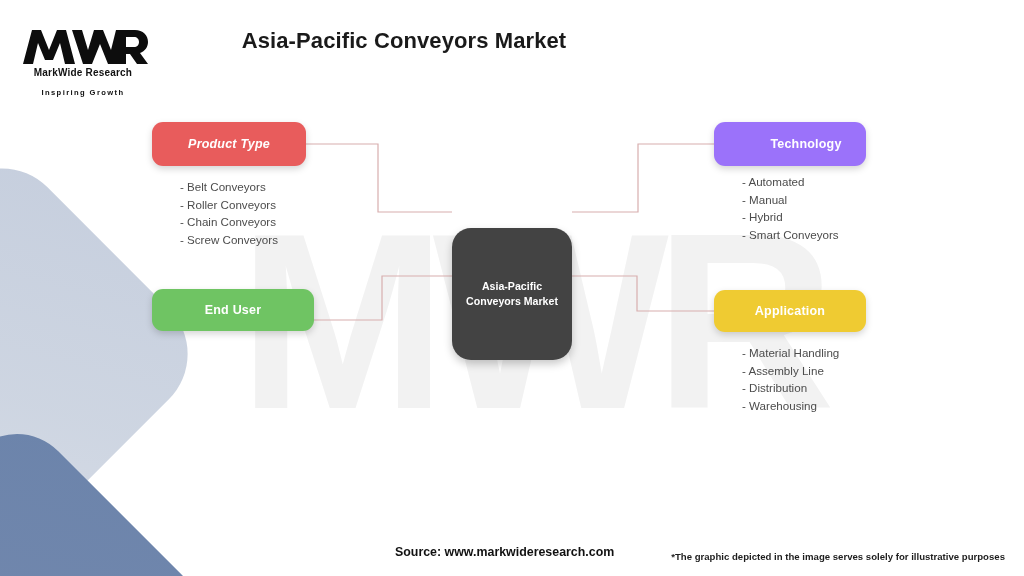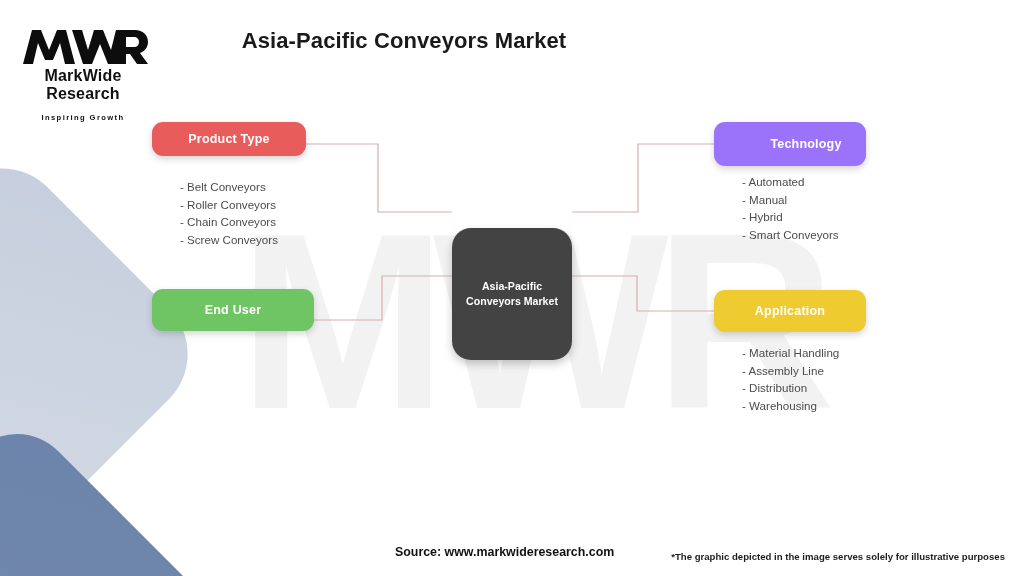--- a/index.html
+++ b/index.html
@@ -41,21 +41,21 @@
     font-size:250px; font-weight:700; letter-spacing:-14px;
     color:#f2f2f2;
     font-family:"Liberation Sans", sans-serif;
     user-select:none;
   }
 
   
   .logo { position:absolute; left:17px; top:26px; width:132px; }
   .logo-mark { display:block; }
   .logo-name {
-    font-size:16px; font-weight:700; color:#111;
+    font-size:10px; font-weight:700; color:#111;
     text-align:center; letter-spacing:.2px; margin-top:1px;
   }
   .logo-tag {
     font-size:7.6px; font-weight:700; color:#111;
     text-align:center; letter-spacing:1.4px; margin-top:10px;
   }
 
   .title {
     position:absolute; left:0; top:28px; width:808px;
     text-align:center;
@@ -95,21 +95,21 @@
     align-items:center; justify-content:center;
     box-shadow:0 4px 9px rgba(0,0,0,.22);
     color:#ffffff;
     font-size:10.6px; font-weight:700;
     line-height:15px;
     text-align:center;
     margin-top:32px;
   }
 
   
-  #box-product   { left:152px; top:122px; width:154px; height:34px; background:#e85c5c; }
+  #box-product   { left:152px; top:122px; width:154px; height:44px; background:#e85c5c;font-style:italic; }
   #list-product  { left:180px; top:178px; }
   #box-tech      { left:714px; top:122px; width:152px; height:44px; background:#9b72fa;padding-left:32px; }
   #list-tech     { left:742px; top:173px; }
   #box-enduser   { left:152px; top:289px; width:162px; height:42px; background:#6fc463; }
   #list-enduser  { left:184px; top:359px; }
   #box-app       { left:714px; top:290px; width:152px; height:42px; background:#efcb32; }
   #list-app      { left:742px; top:344px; }
 
   
   .source {

